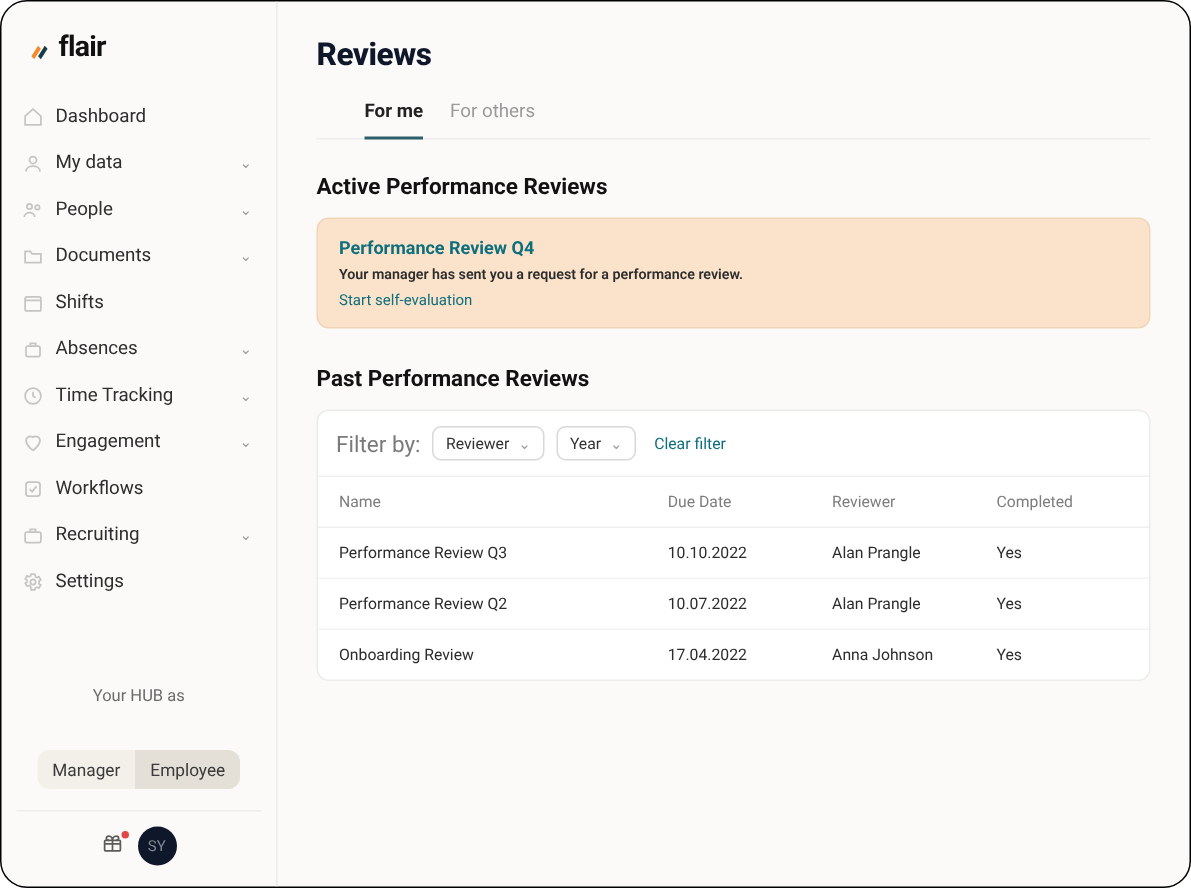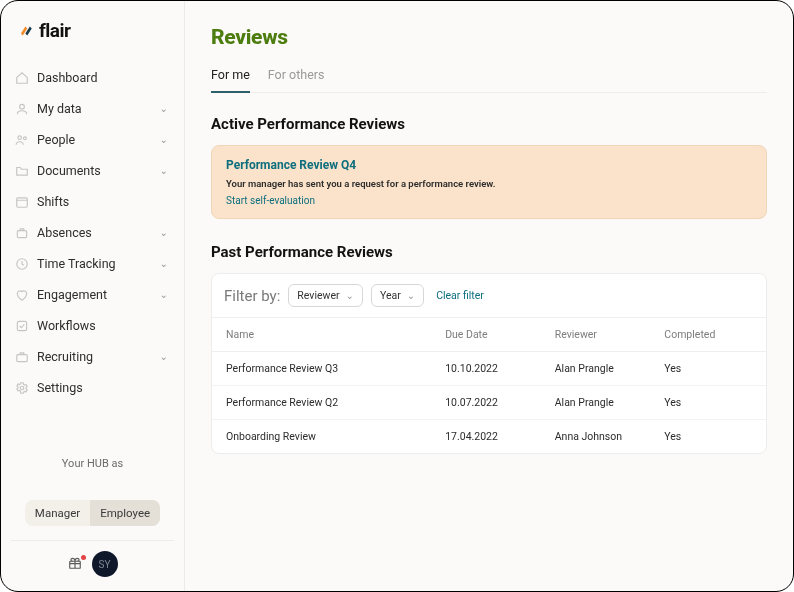--- a/index.html
+++ b/index.html
@@ -22,21 +22,21 @@
   }
   .sidebar {
     width: 184px;
     border-right: 1px solid #ebebeb;
     display: flex;
     flex-direction: column;
     padding: 18px 10px 8px 10px;
   }
   .logo-row {
     display: flex;
-    align-items: center;
+    align-items: flex-end;
     gap: 6px;
     padding-left: 8px;
     margin-bottom: 20px;
   }
   .logo-text {
     font-size: 19px;
     font-weight: 700;
     color: #111;
     letter-spacing: -0.5px;
   }
@@ -124,40 +124,41 @@
   }
   
   .main {
     flex: 1;
     padding: 24px 26px 12px 26px;
     overflow: hidden;
   }
   .page-title {
     font-size: 21px;
     font-weight: 800;
-    color: #4d7c0f;
+    color: #0f172a;
     margin-bottom: 18px;
     letter-spacing: -0.3px;
   }
   .tabs {
     display: flex;
     gap: 18px;
     border-bottom: 1px solid #ededed;
     margin-bottom: 22px;
     font-size: 12.5px;
   }
   .tab {
     padding-bottom: 10px;
     cursor: pointer;
     color: #9a9a9a;
     position: relative;
   }
   .tab.active {
     color: #222;
-    font-weight: 400;
+    font-weight: 700;
+    margin-left: 32px;
   }
   .tab.active::after {
     content: "";
     position: absolute;
     left: 0; right: 0; bottom: -1px;
     height: 2px;
     background: #2d5f6a;
   }
   .section-title {
     font-size: 15px;

